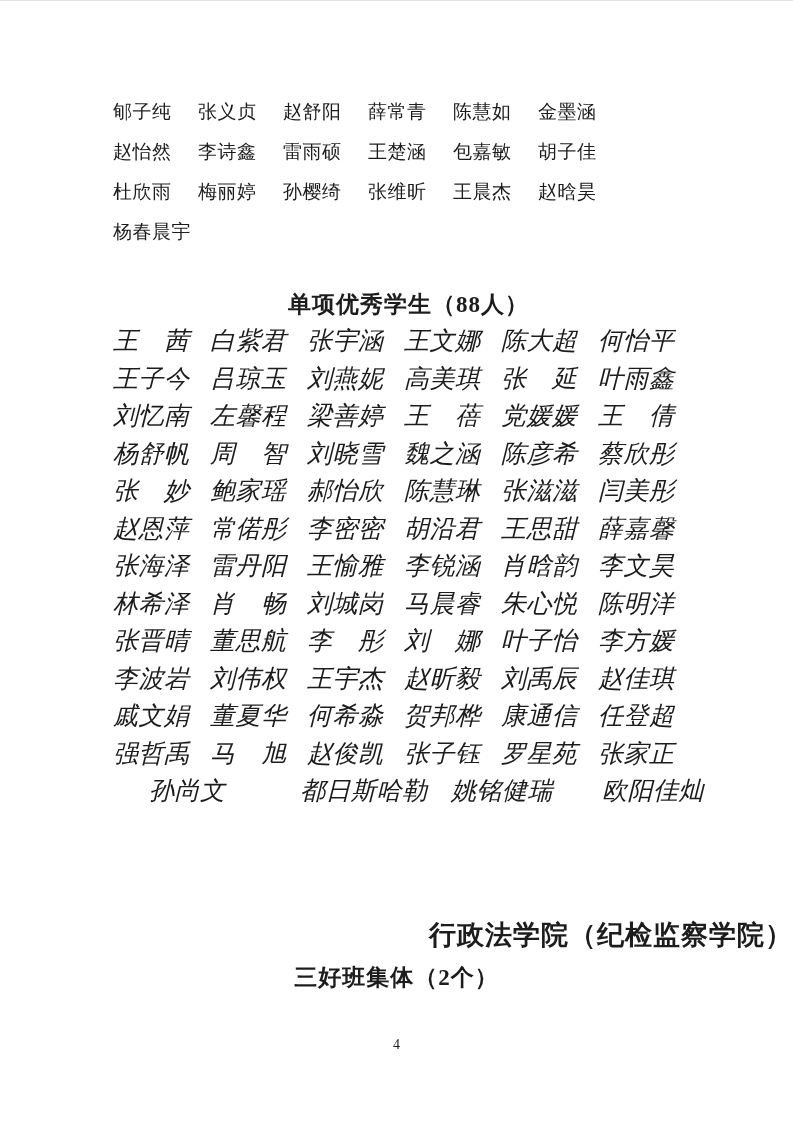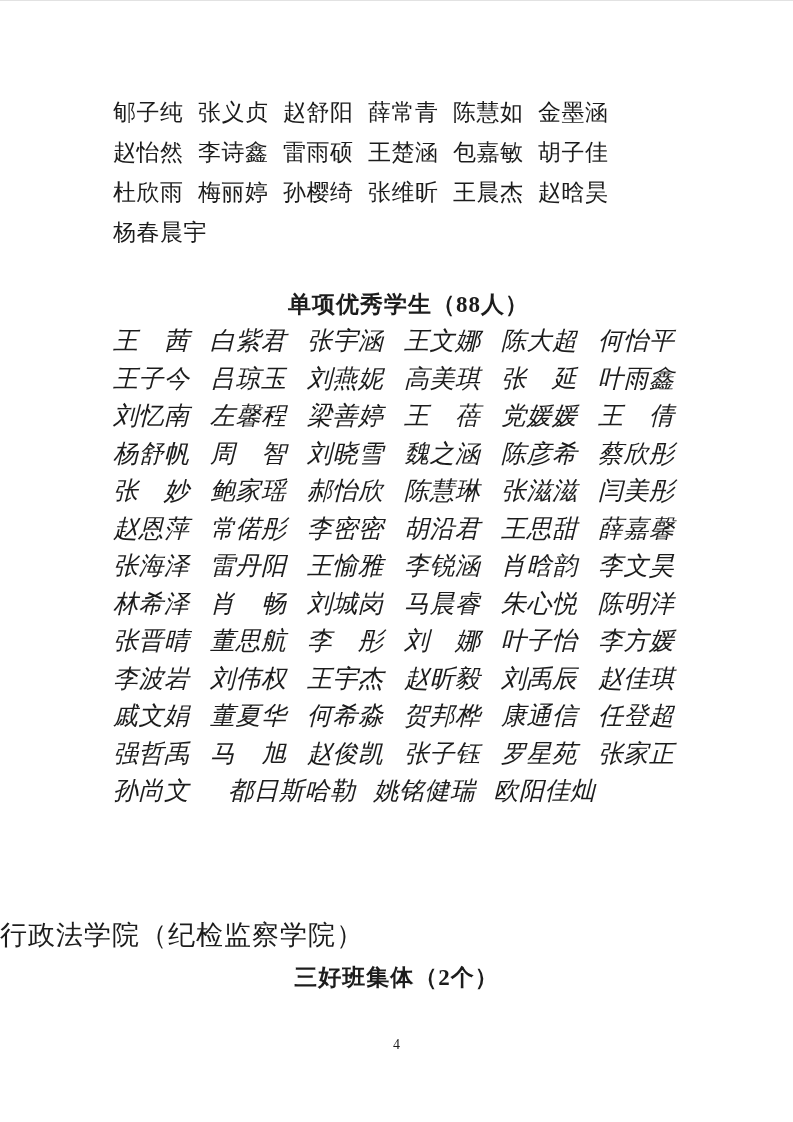--- a/index.html
+++ b/index.html
@@ -26,21 +26,21 @@
     left: 113px;
     width: 570px;
   }
   .top-list .name-row {
     display: flex;
     height: 40px;
     align-items: center;
   }
   .top-list .name-cell {
     min-width: 85px;
-    font-size: 23px;
+    font-size: 19px;
     white-space: pre;
     letter-spacing: 0.5px;
   }
 
   
   .heading-single {
     position: absolute;
     top: 288px;
     left: 12px;
     width: 100%;
@@ -64,31 +64,32 @@
     align-items: center;
   }
   .main-grid .name-cell {
     min-width: 97px;
     font-size: 25px;
     white-space: pre;
     letter-spacing: 0.5px;
   }
   .main-grid .name-row.long-row .name-cell {
     margin-right: 18px;
+    margin-left: 36px;
   }
 
   
   .heading-college {
     position: absolute;
     top: 916px;
     left: 0;
     width: 100%;
-    text-align: left;
+    text-align: right;
     font-size: 27px;
-    font-weight: normal;
+    font-weight: bold;
     letter-spacing: 1px;
   }
   .heading-sub {
     position: absolute;
     top: 961px;
     left: 0;
     width: 100%;
     text-align: center;
     font-size: 23px;
     font-weight: bold;

